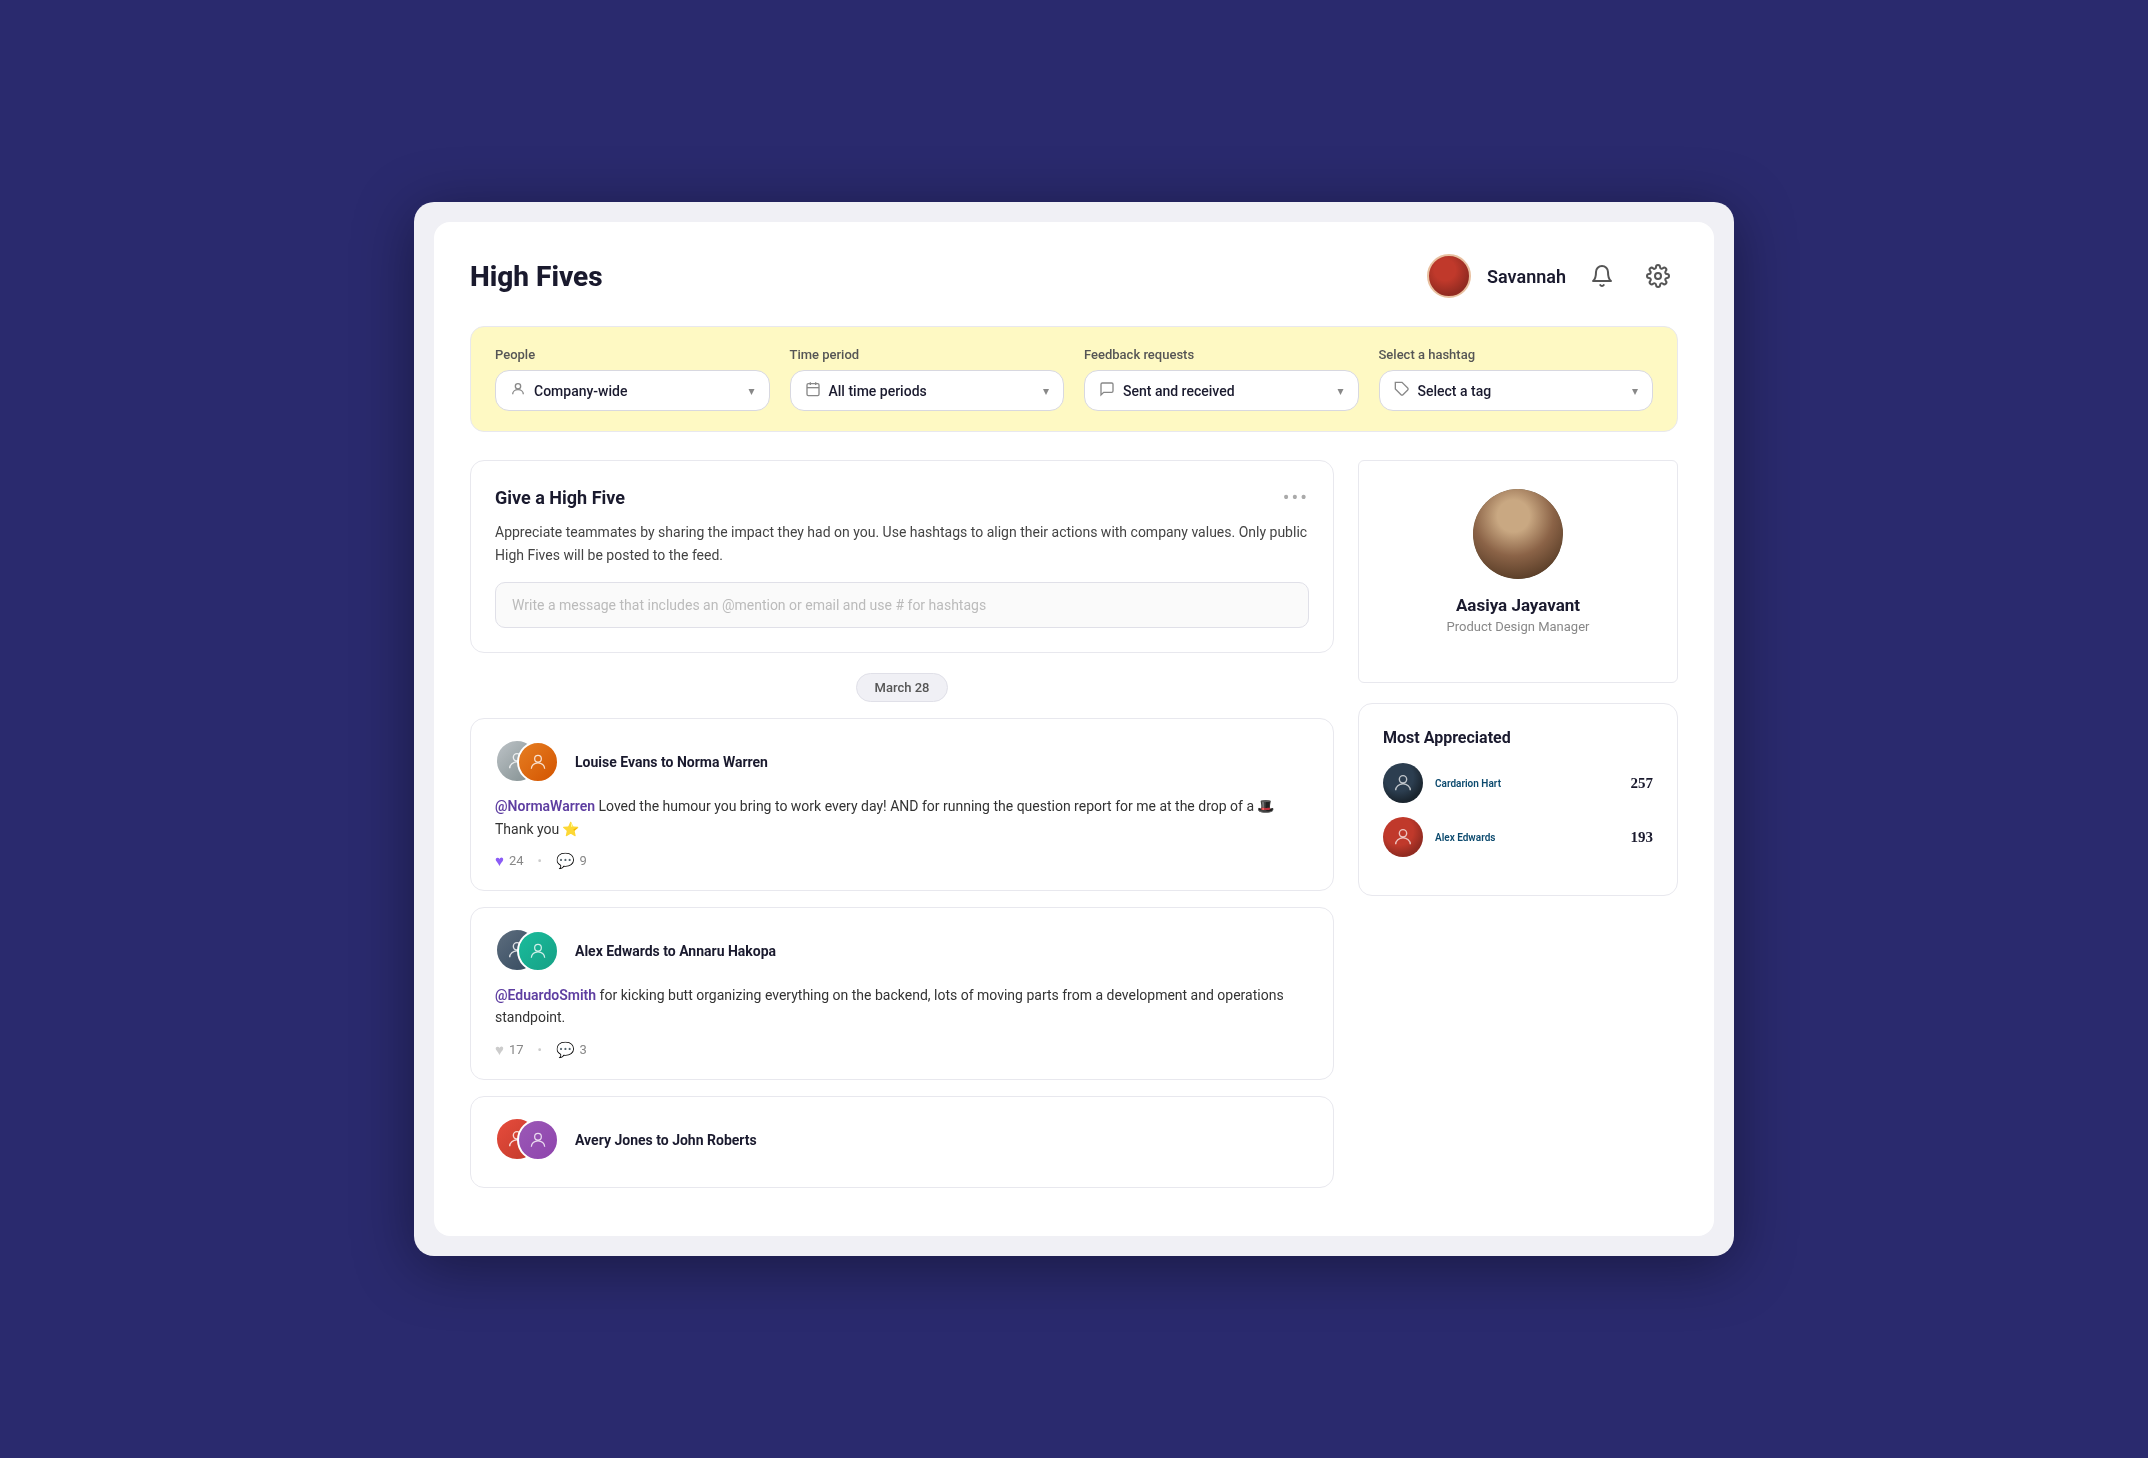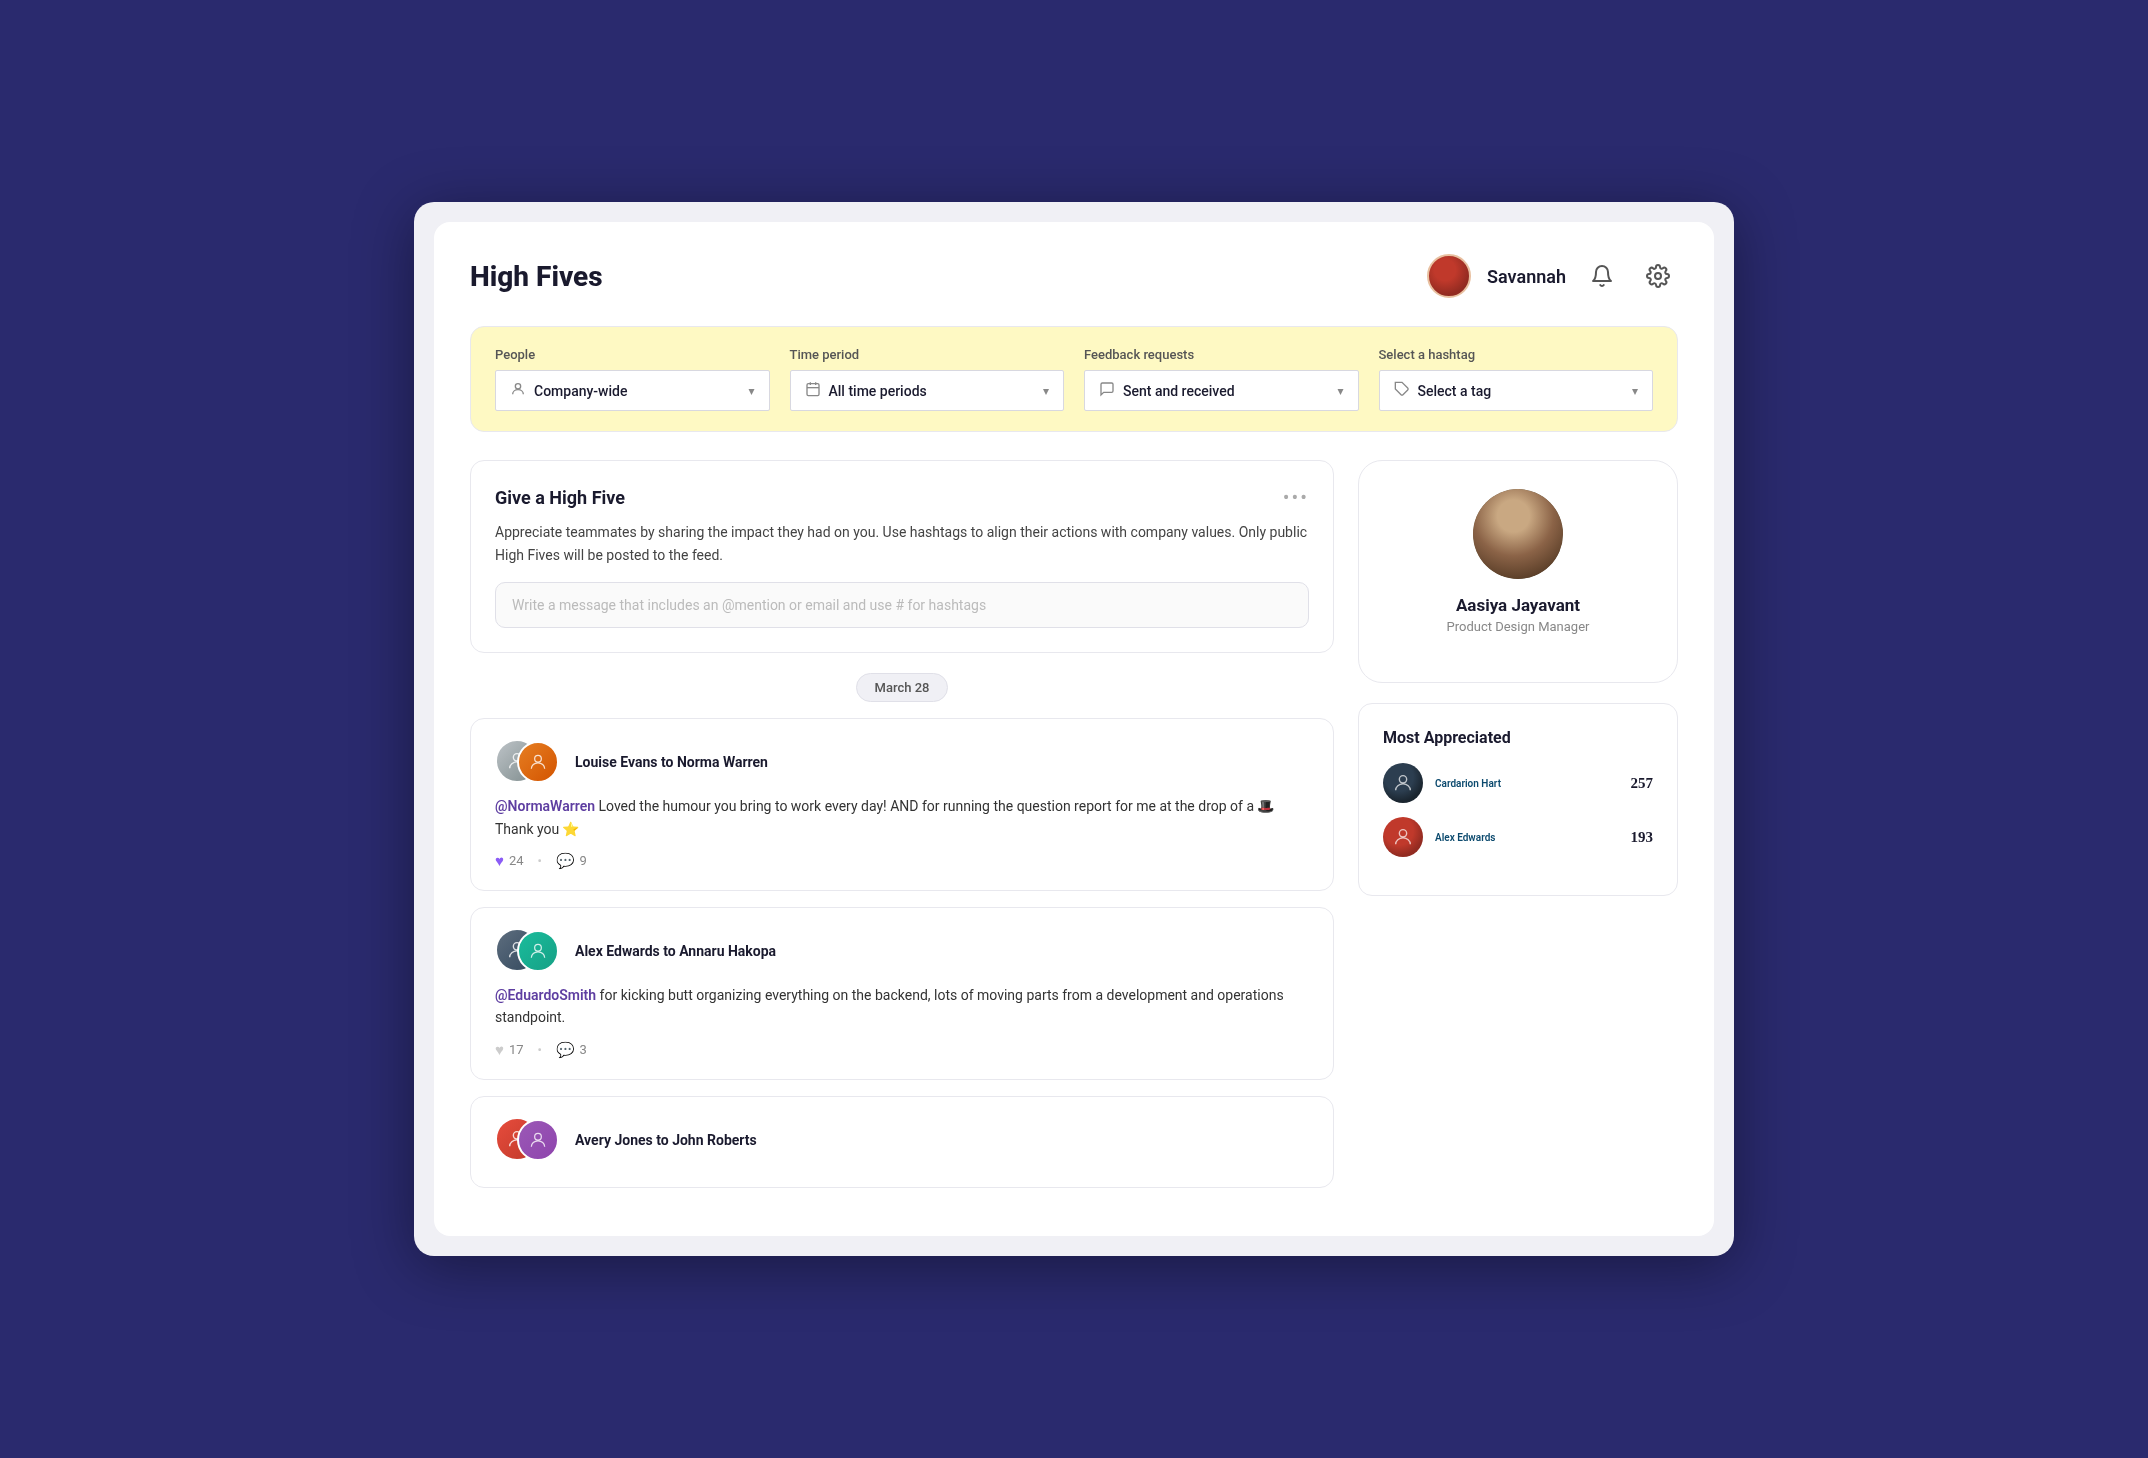--- a/index.html
+++ b/index.html
@@ -82,21 +82,21 @@
       font-size: 13px;
       color: #555;
       font-weight: 500;
       margin-bottom: 8px;
     }
     .filter-select {
       display: flex;
       align-items: center;
       justify-content: space-between;
       border: 1px solid #d8d8e0;
-      border-radius: 2px;
+      border-radius: 14px;
       padding: 10px 14px;
       cursor: pointer;
       background: #fff;
       gap: 8px;
     }
     .filter-select-inner {
       display: flex;
       align-items: center;
       gap: 8px;
       color: #1a1a2e;
@@ -261,21 +261,21 @@
     .dot-sep { color: #ccc; }
 
     
     .right-panel {
       width: 320px;
       flex-shrink: 0;
     }
     .profile-card {
       background: #fff;
       border: 1px solid #e8e8ee;
-      border-radius: 24px;
+      border-radius: 6px;
       padding: 28px 8px;
       text-align: center;
       margin-bottom: 20px;
     }
     .profile-avatar {
       width: 90px;
       height: 90px;
       border-radius: 50%;
       margin: 0 auto 16px;
       background: linear-gradient(135deg, #8b7355, #5d4e3a);

